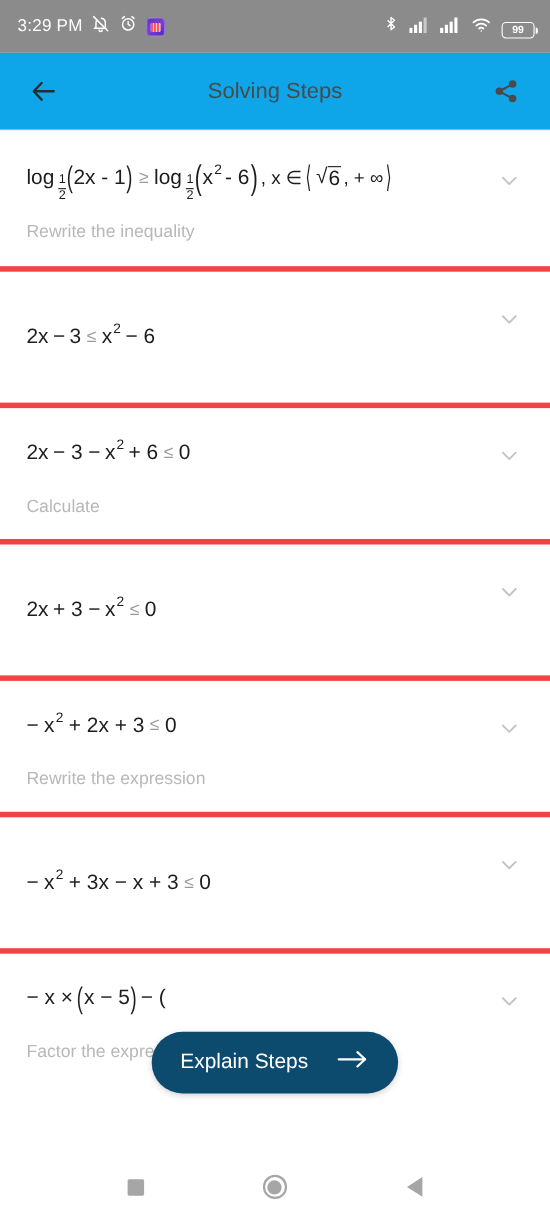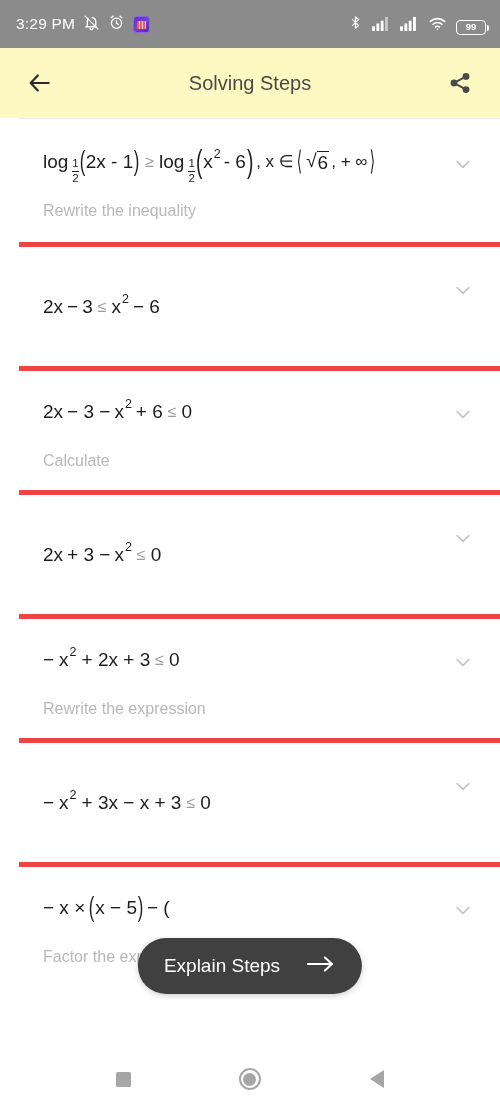--- a/index.html
+++ b/index.html
@@ -44,21 +44,21 @@
   }
   .battery:after{
     content:"";position:absolute;right:-4px;top:4px;width:2.5px;height:6px;
     background:#fff;border-radius:0 2px 2px 0;
   }
   .battery span{ font-size:9.5px; font-weight:bold; color:#fff; line-height:1; }
 
   
   .appbar{
     height:70px;
-    background:#fef9c3;
+    background:#0ea5e9;
     display:flex;
     align-items:center;
     padding:0 20px;
     position:relative;
   }
   .appbar-title{
     position:absolute; left:0; right:0; text-align:center;
     font-size:20px; color:#4a4a4a; pointer-events:none;
   }
   .icon-btn{
@@ -66,21 +66,20 @@
     cursor:pointer; position:relative; z-index:2;
   }
   .spacer{ flex:1; }
 
   
   .steps{
     position:absolute;
     top:118px; left:0; right:0; bottom:64px;
     background:#fff;
     overflow:hidden;
-    margin-left:19px;
   }
   .step{
     height:124px;
     padding:0 24px 0 24px;
     position:relative;
     display:flex;
     flex-direction:column;
     justify-content:center;
     border-top:5px solid #ef4444;
   }
@@ -124,21 +123,21 @@
   .sqrt{ display:inline-flex; align-items:flex-start; margin:0 2px; }
   .sqrt .rad{ font-size:19px; }
   .sqrt .rnd{ border-top:1.4px solid #1d1d1d; padding:1px 1px 0 1px; }
   .log{ margin-right:1px; }
 
   
   .fab{
     position:absolute;
     left:50%; transform:translateX(-50%);
     top:938px;
-    background:#404040;
+    background:#0c4a6e;
     color:#fff;
     border-radius:32px;
     height:56px;
     padding:0 26px;
     display:flex;
     align-items:center;
     gap:26px;
     font-size:19px;
     cursor:pointer;
     box-shadow:0 2px 6px rgba(0,0,0,.18);

